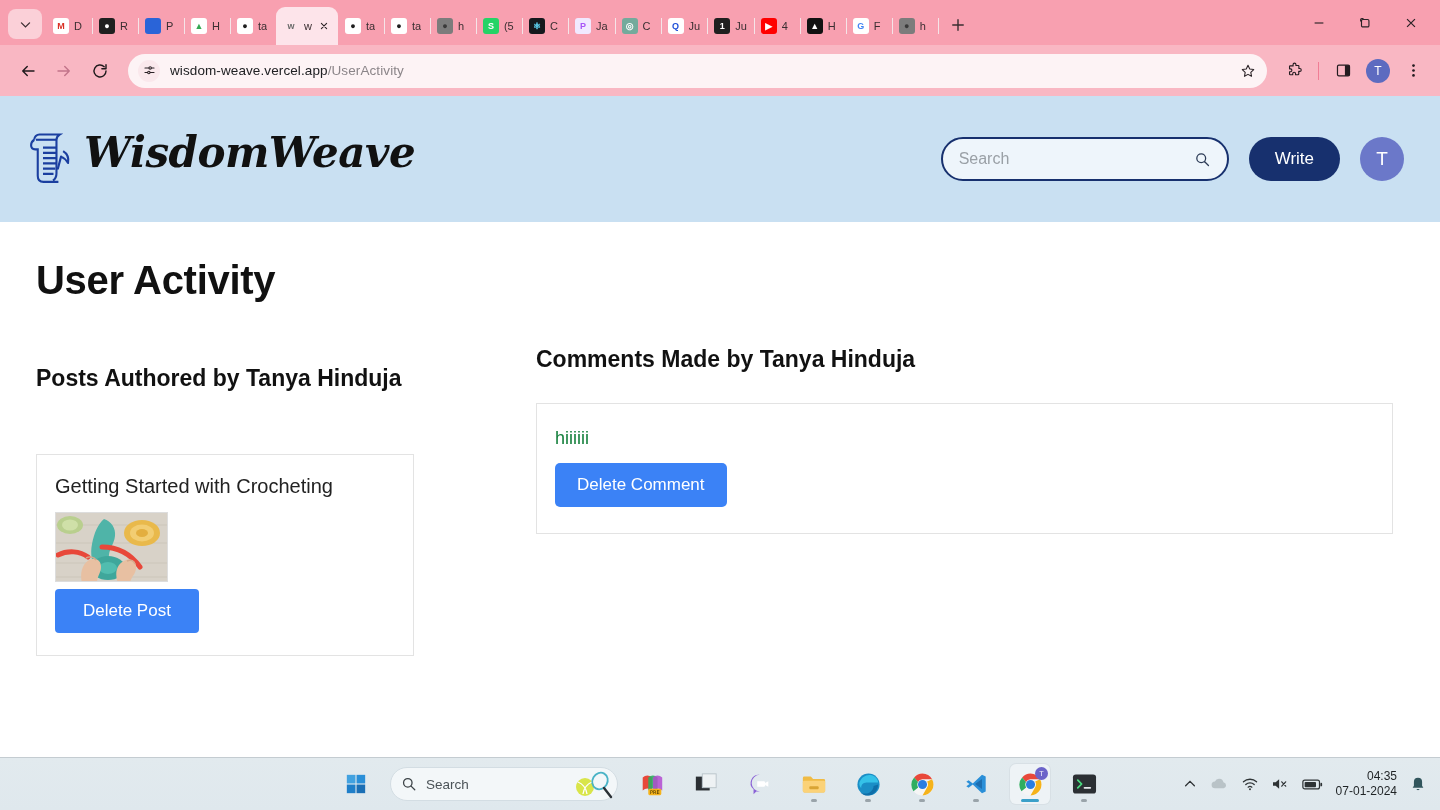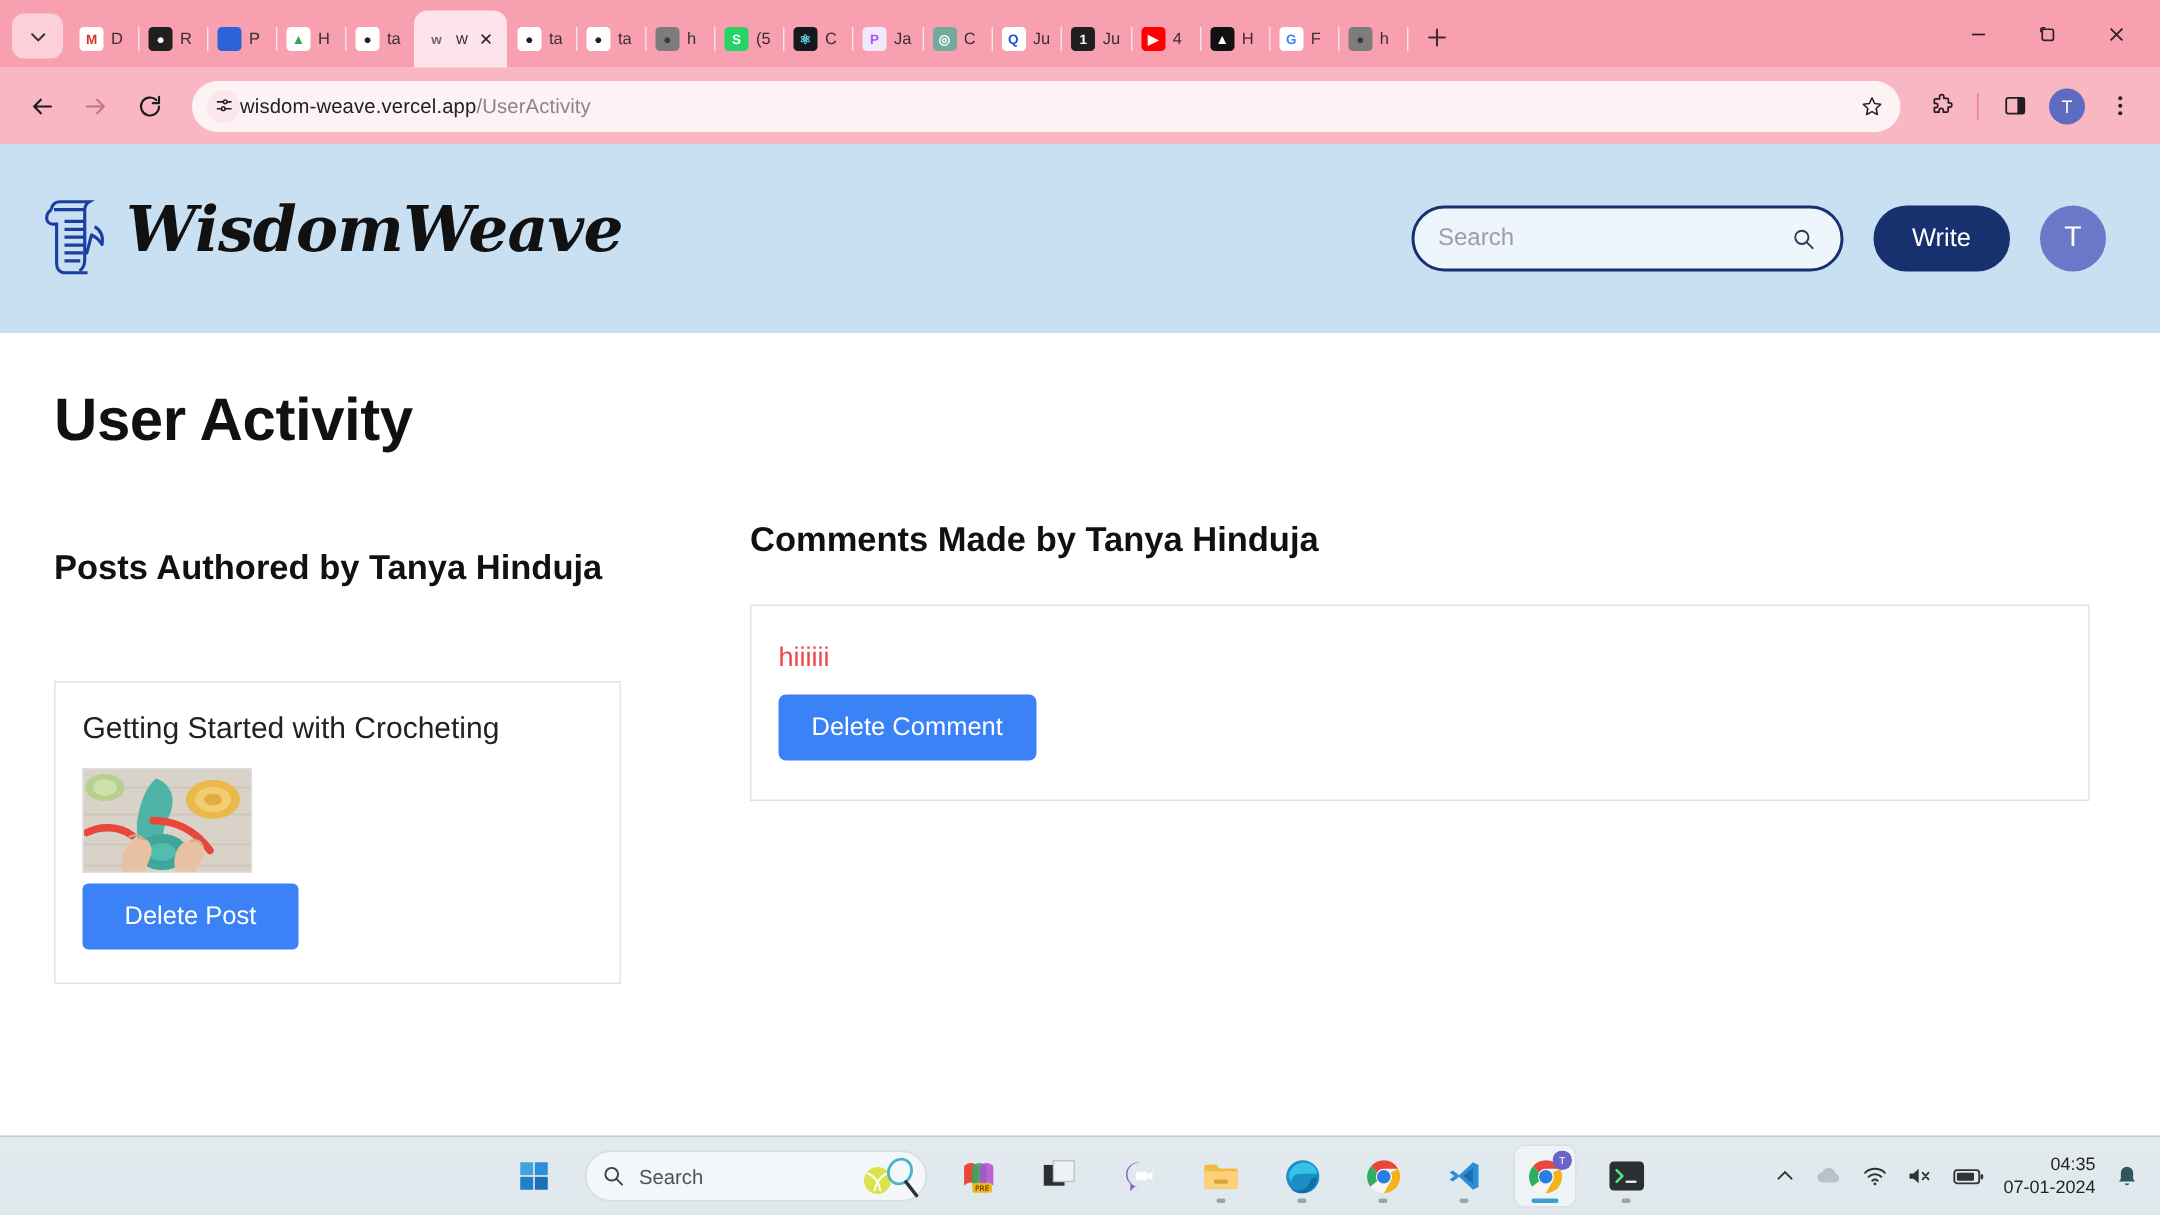--- a/index.html
+++ b/index.html
@@ -73,21 +73,21 @@
   .omnibox {
     flex: 1; height: 34px; background: #fdf3f5; border-radius: 17px;
     display: flex; align-items: center; padding: 0 6px 0 10px;
     margin: 0 8px; position: relative;
   }
   .site-icon {
     width: 22px; height: 22px; border-radius: 50%; background: #fae8ec;
     display: flex; align-items: center; justify-content: center; flex: none;
   }
   .site-icon svg { width: 13px; height: 13px; }
-  .url { font-size: 13.5px; color: #202124; letter-spacing: .1px; text-align: right; }
+  .url { font-size: 13.5px; color: #202124; margin-left: 10px; letter-spacing: .1px; text-align: right; }
   .url .path { color: #8b8589; }
   .star { margin-left: auto; width: 26px; height: 26px;
           display: flex; align-items: center; justify-content: center; cursor: pointer; }
   .star svg { width: 16px; height: 16px; }
   .tb-icon { width: 30px; height: 30px; display: flex; align-items: center;
              justify-content: center; cursor: pointer; flex: none; }
   .tb-icon svg { width: 17px; height: 17px; }
   .tb-divider { width: 1px; height: 18px; background: #f07d95; margin: 0 5px; }
   .profile-chip {
     width: 24px; height: 24px; border-radius: 50%; background: #5d6bc0;
@@ -129,21 +129,21 @@
     width: 44px; height: 44px; border-radius: 50%; background: #6b78c9;
     color: #fff; font-size: 19px; display: flex; align-items: center;
     justify-content: center; cursor: pointer;
   }
 
   .content { padding: 36px 28px 0 36px; }
   .page-title { font-size: 40px; font-weight: bold; color: #111; letter-spacing: -.3px; }
 
   .columns { display: flex; margin-top: 62px; }
   .col-left { width: 464px; flex: none; }
-  .col-right { flex: 1; padding-left: 0; }
+  .col-right { flex: 1; padding-left: 0; margin-left: 36px; }
 
   .section-title { font-size: 23px; font-weight: bold; color: #111; }
   .section-title.right { margin-top: -19px; }
 
   .post-card {
     margin-top: 62px; width: 378px; border: 1px solid #e3e3e3; background: #fff;
     padding: 20px 18px 22px 18px;
   }
   .post-title { font-size: 20px; color: #222; margin-bottom: 14px; }
   .post-thumb {
@@ -153,21 +153,21 @@
   .btn-blue {
     background: #3b82f6; color: #fff; border: none; border-radius: 4px;
     font-size: 17px; cursor: pointer; font-family: "Liberation Sans", sans-serif;
   }
   .delete-post-btn { margin-top: 7px; padding: 12px 28px; }
 
   .comment-card {
     margin-top: 30px; margin-right: 19px; border: 1px solid #e3e3e3;
     background: #fff; padding: 24px 22px 26px 18px;
   }
-  .comment-text { font-size: 18px; color: #ef4444; margin-bottom: 14px; }
+  .comment-text { font-size: 18px; color: #15803d; margin-bottom: 14px; }
   .delete-comment-btn { padding: 12px 22px; border-radius: 5px; }
 
   
   .taskbar {
     position: absolute; left: 0; bottom: 0; width: 1440px; height: 53px;
     background: linear-gradient(180deg,#e2eaee 0%, #dfe8ed 100%);
     border-top: 1px solid #c4ccd1;
     display: flex; align-items: center;
   }
   .tb-center {

